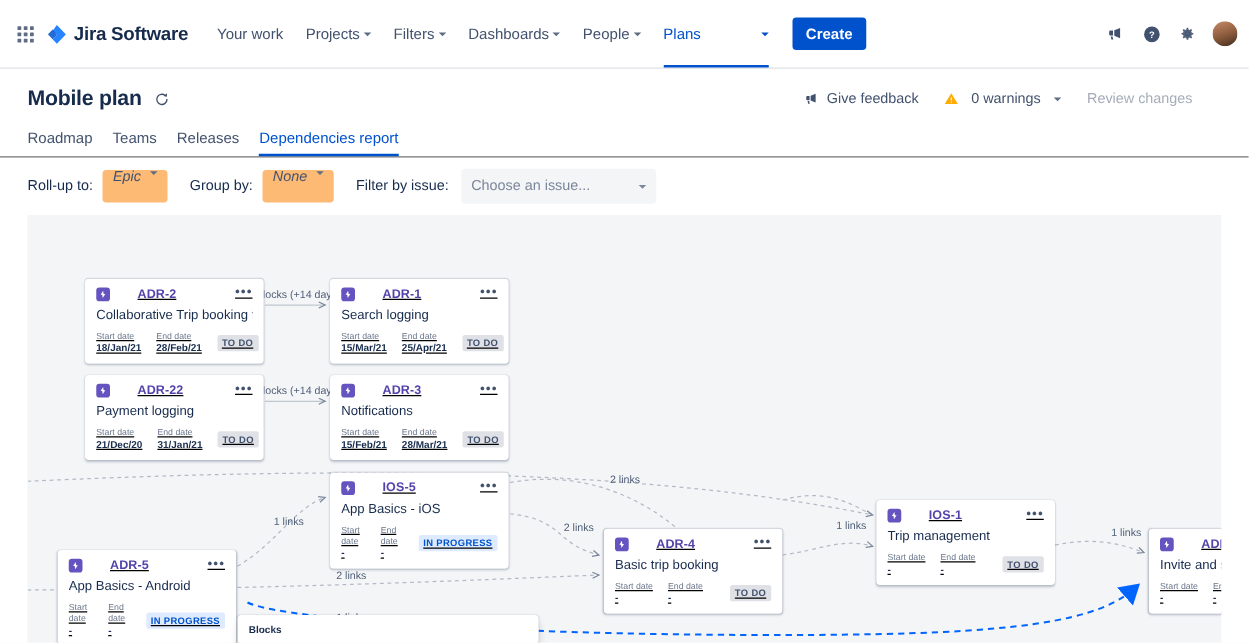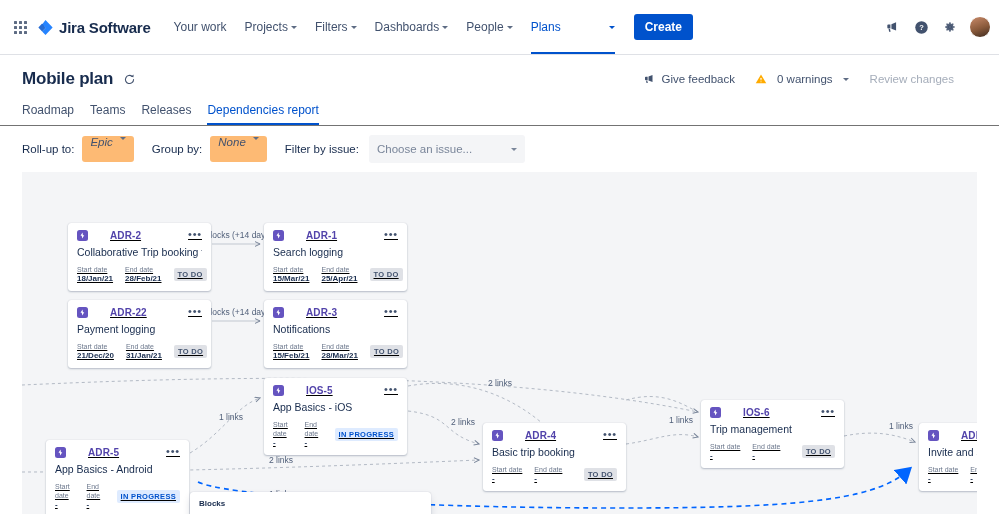--- a/index.html
+++ b/index.html
@@ -620,21 +620,21 @@
     </div>
   </div>
 
   <div class="card" style="left:679px;top:228px">
     <div class="card-top">
       <span class="type-icon">
         <svg width="7" height="7" viewBox="0 0 12 12">
             <path fill="#fff" d="M6 1 2.6 6.4h2.2L5.4 11 9 5.4H6.7z"></path>
           </svg>
       </span>
-      <span class="card-key">IOS-6</span>
+      <span class="card-key">IOS-1</span>
       <span class="card-more">•••</span>
     </div>
     <div class="card-summary">Trip management</div>
     <div class="card-foot">
       <div class="date-col">
         <span class="date-lbl">Start date</span>
         <span class="date-val">-</span>
       </div>
       <div class="date-col">
         <span class="date-lbl">End date</span>

